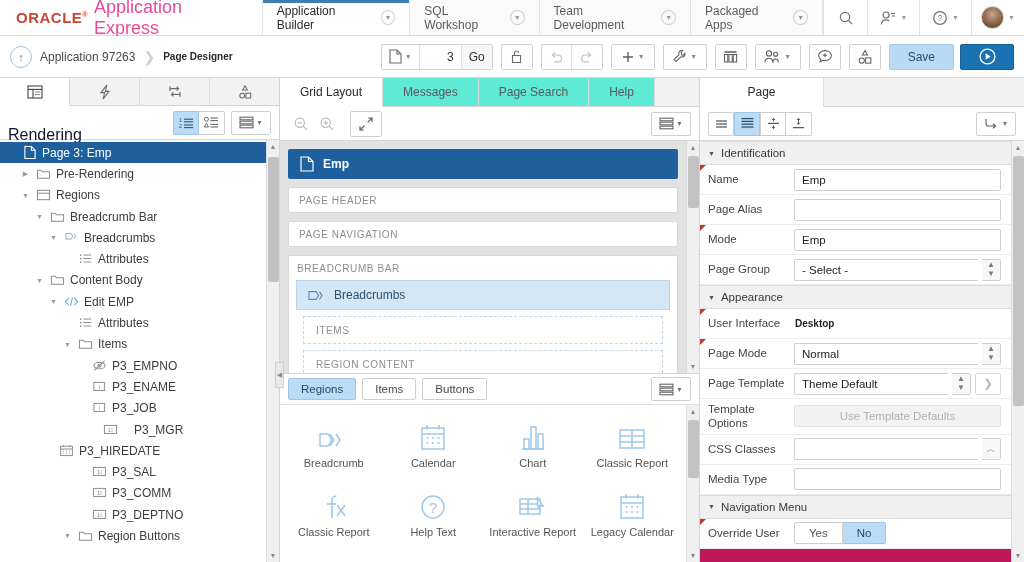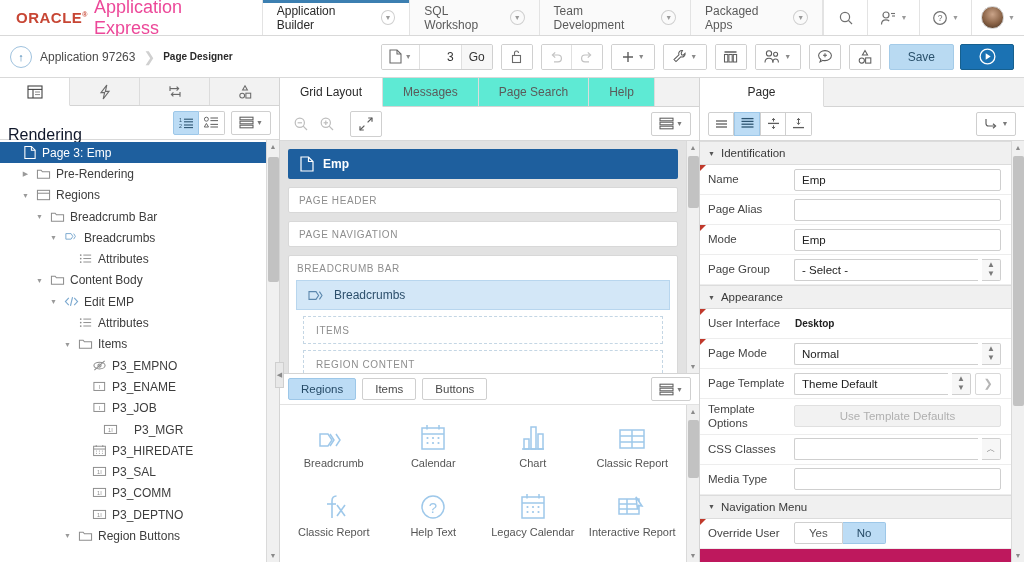--- a/index.html
+++ b/index.html
@@ -644,21 +644,21 @@
             <div class="trow" style="padding-left: 76px; gap: 16px;">
               <span class="tarrow none"></span>
               <span class="ticon">
                 <svg width="15" height="14" viewBox="0 0 15 15">
                   <rect x="1" y="2.6" width="13" height="8.6" fill="none" stroke="#8d8d8d" stroke-width="1.05"></rect>
                   <text x="7.4" y="9.6" text-anchor="middle" font-size="6" fill="#8d8d8d" font-family="Liberation Sans">1I</text>
                 </svg>
               </span>
               <span class="tlabel">P3_MGR</span>
             </div>
-            <div class="trow" style="padding-left: 76px;">
+            <div class="trow" style="padding-left: 43px;">
               <span class="tarrow none"></span>
               <span class="ticon">
                 <svg width="15" height="14" viewBox="0 0 15 15">
                   <rect x="1.2" y="2.4" width="12.6" height="10" fill="none" stroke="#8d8d8d" stroke-width="1.05"></rect>
                   <line x1="1.2" y1="5.4" x2="13.8" y2="5.4" stroke="#8d8d8d" stroke-width="1.05"></line>
                   <line x1="4" y1="1.2" x2="4" y2="3.2" stroke="#8d8d8d" stroke-width="1.05"></line>
                   <line x1="11" y1="1.2" x2="11" y2="3.2" stroke="#8d8d8d" stroke-width="1.05"></line>
                   <circle cx="4.2" cy="7.6" r=".55" fill="#8d8d8d"></circle>
                   <circle cx="7.4" cy="7.6" r=".55" fill="#8d8d8d"></circle>
                   <circle cx="10.6" cy="7.6" r=".55" fill="#8d8d8d"></circle>
@@ -882,47 +882,47 @@
               <span class="gal-ico">
                 <svg width="26" height="27" viewBox="0 0 26 27">
                   <circle cx="13" cy="14" r="11" fill="none" stroke="#9ec8ea" stroke-width="1.5"></circle>
                   <text x="13" y="19.5" text-anchor="middle" font-size="15" fill="#9ec8ea" font-family="Liberation Sans">?</text>
                 </svg>
               </span>
               <span class="gal-lbl">Help Text</span>
             </div>
             <div class="gal-item">
               <span class="gal-ico">
+                <svg width="28" height="25" viewBox="0 0 28 25">
+                  <rect x="1" y="4" width="20" height="15" fill="none" stroke="#9ec8ea" stroke-width="1.5"></rect>
+                  <line x1="1" y1="9" x2="21" y2="9" stroke="#9ec8ea" stroke-width="1.5"></line>
+                  <line x1="1" y1="14" x2="21" y2="14" stroke="#9ec8ea" stroke-width="1.5"></line>
+                  <line x1="9" y1="4" x2="9" y2="19" stroke="#9ec8ea" stroke-width="1.5"></line>
+                  <path d="M18 2l6 9-3.4-.6-1.2 3.4z" fill="#fff" stroke="#9ec8ea" stroke-width="1.5"></path>
+                </svg>
+              </span>
+              <span class="gal-lbl">Interactive Report</span>
+            </div>
+            <div class="gal-item">
+              <span class="gal-ico">
                 <svg width="26" height="27" viewBox="0 0 26 27">
                   <rect x="2" y="4" width="22" height="21" fill="none" stroke="#9ec8ea" stroke-width="1.5"></rect>
                   <line x1="2" y1="10" x2="24" y2="10" stroke="#9ec8ea" stroke-width="1.5"></line>
                   <line x1="7" y1="1" x2="7" y2="5.5" stroke="#9ec8ea" stroke-width="1.5"></line>
                   <line x1="19" y1="1" x2="19" y2="5.5" stroke="#9ec8ea" stroke-width="1.5"></line>
                   <circle cx="7.5" cy="14" r="1.1" fill="#9ec8ea"></circle>
                   <circle cx="13" cy="14" r="1.1" fill="#9ec8ea"></circle>
                   <circle cx="18.5" cy="14" r="1.1" fill="#9ec8ea"></circle>
                   <circle cx="7.5" cy="19" r="1.1" fill="#9ec8ea"></circle>
                   <circle cx="13" cy="19" r="1.1" fill="#9ec8ea"></circle>
                   <circle cx="18.5" cy="19" r="1.1" fill="#9ec8ea"></circle>
                 </svg>
               </span>
               <span class="gal-lbl">Legacy Calendar</span>
             </div>
-            <div class="gal-item">
-              <span class="gal-ico">
-                <svg width="28" height="25" viewBox="0 0 28 25">
-                  <rect x="1" y="4" width="20" height="15" fill="none" stroke="#9ec8ea" stroke-width="1.5"></rect>
-                  <line x1="1" y1="9" x2="21" y2="9" stroke="#9ec8ea" stroke-width="1.5"></line>
-                  <line x1="1" y1="14" x2="21" y2="14" stroke="#9ec8ea" stroke-width="1.5"></line>
-                  <line x1="9" y1="4" x2="9" y2="19" stroke="#9ec8ea" stroke-width="1.5"></line>
-                  <path d="M18 2l6 9-3.4-.6-1.2 3.4z" fill="#fff" stroke="#9ec8ea" stroke-width="1.5"></path>
-                </svg>
-              </span>
-              <span class="gal-lbl">Interactive Report</span>
-            </div>
           </div>
         <div class="vsb">
           <div class="arw">▲</div>
           <div class="track">
               <div class="thumb" style="top:2px;height:58px"></div>
             </div>
           <div class="arw">▼</div>
         </div>
       </div>
     </div>

